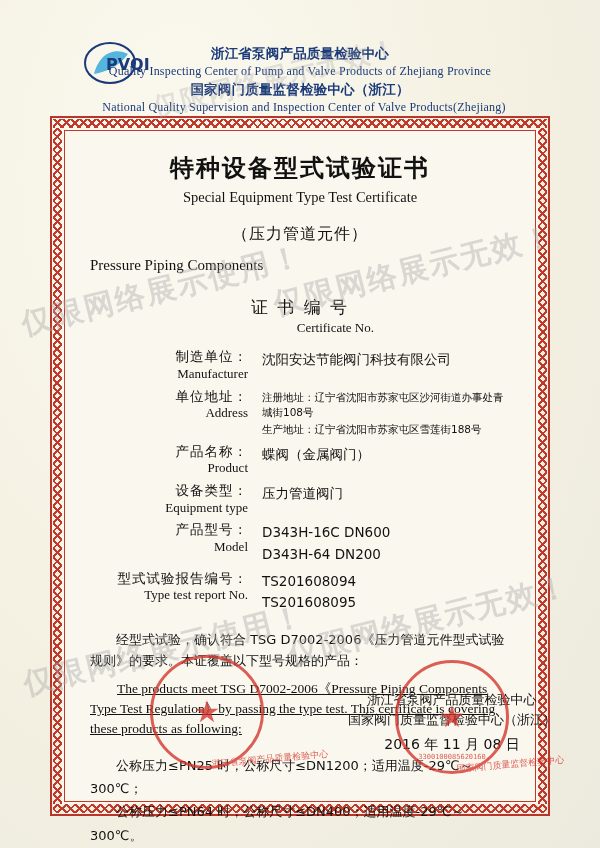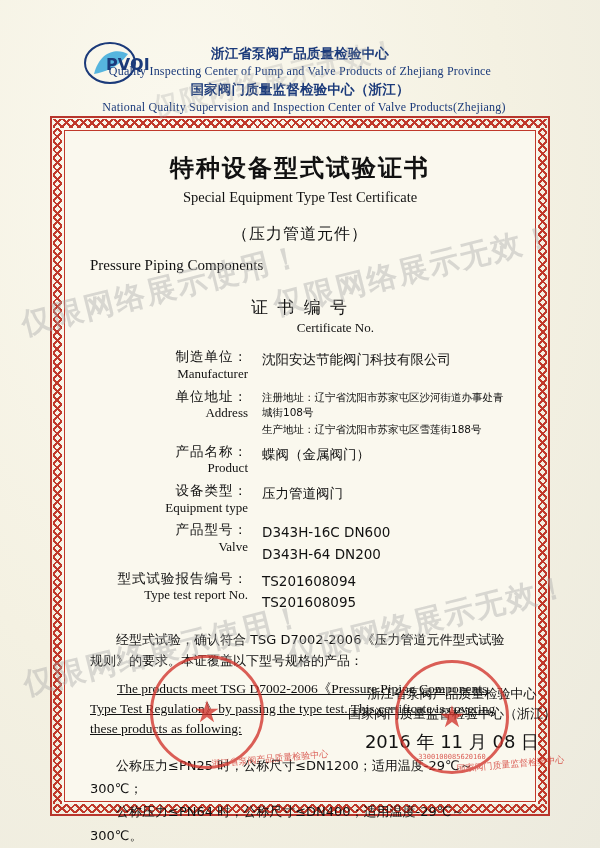--- a/index.html
+++ b/index.html
@@ -257,21 +257,21 @@
   .sig {
     position: absolute;
     right: 44px;
     bottom: 92px;
     text-align: center;
     font-size: 13px;
     font-family: "DejaVu Sans", sans-serif;
     line-height: 1.55;
     color: #111;
   }
-  .sig .date { margin-top: 4px; font-size: 18px; }
+  .sig .date { margin-top: 4px; font-size: 14px; }
 
   
   .wm {
     position: absolute;
     color: rgba(170,170,170,.42);
     font-size: 30px;
     font-weight: bold;
     font-family: "DejaVu Sans", sans-serif;
     white-space: nowrap;
     transform: rotate(-14deg);
@@ -357,21 +357,21 @@
         <div class="lab">
           <div class="cn">设备类型：</div>
           <div class="en">Equipment type</div>
         </div>
         <div class="val">压力管道阀门</div>
       </div>
 
       <div class="field">
         <div class="lab">
           <div class="cn">产品型号：</div>
-          <div class="en">Valve</div>
+          <div class="en">Model</div>
         </div>
         <div class="val">
           <div>D343H-16C  DN600</div>
           <div class="row2">D343H-64   DN200</div>
         </div>
       </div>
 
       <div class="field">
         <div class="lab">
           <div class="cn">型式试验报告编号：</div>

